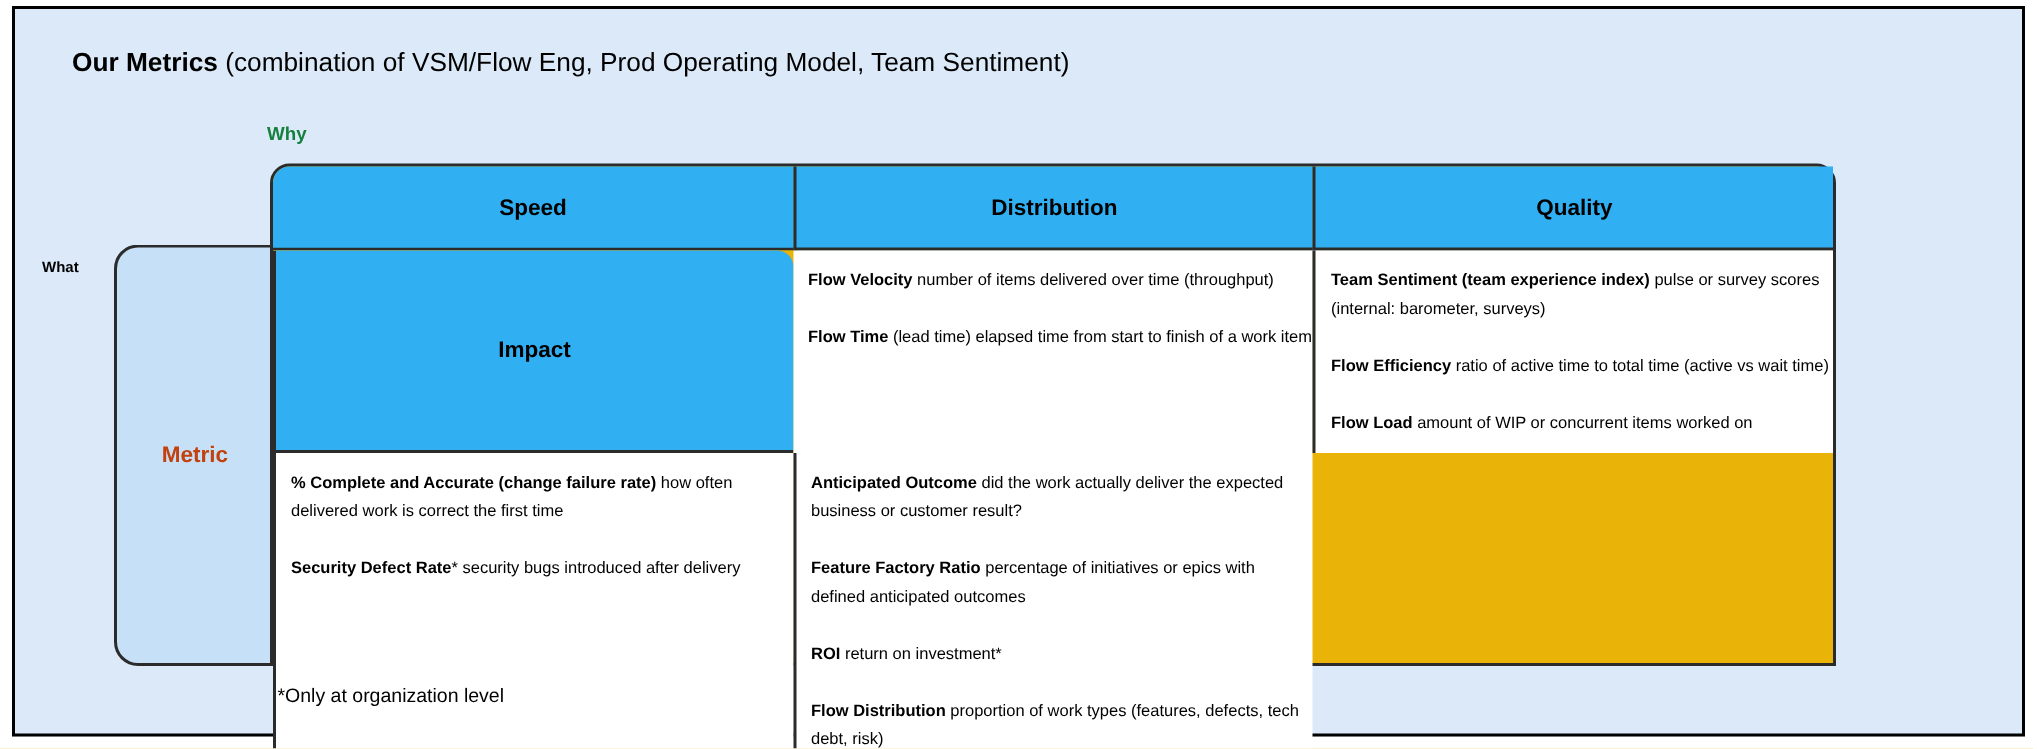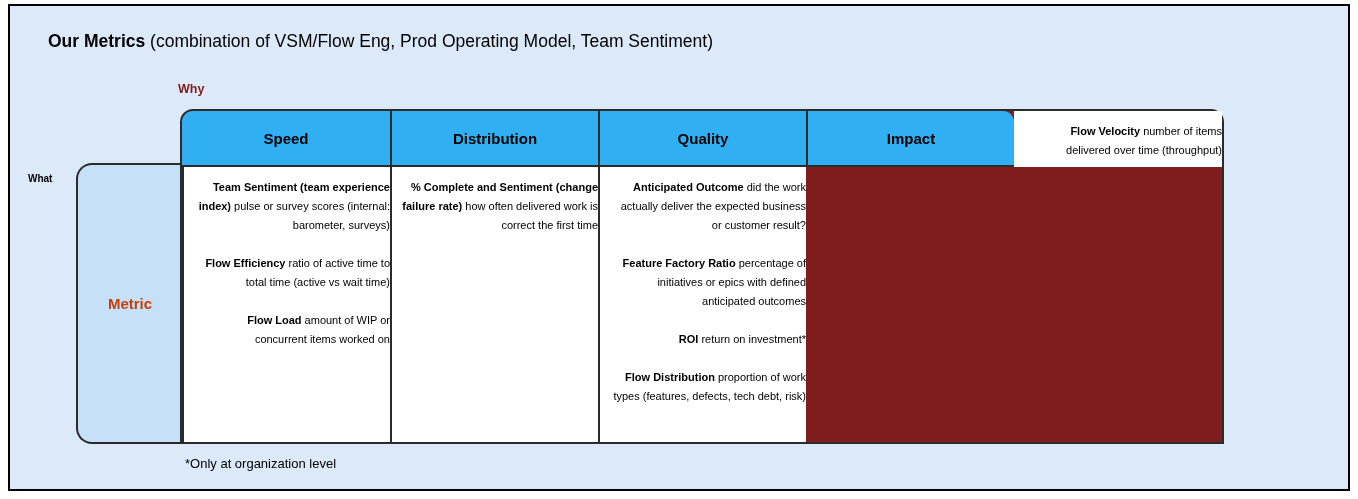--- a/index.html
+++ b/index.html
@@ -1,42 +1,42 @@
 <!DOCTYPE html>
 <html><head>
 <meta charset="utf-8">
 <style>
-  * { margin:0; padding:0; box-sizing:border-box;text-align:right; }
+  * { margin:0; padding:0; box-sizing:border-box; }
   html,body { background:#ffffff; }
   body { font-family:"Liberation Sans", sans-serif; }
   .stage { position:relative; width:1358px; height:499px; background:#ffffff; overflow:hidden; }
 
   .panel {
     position:absolute; left:8px; top:4px; width:1342px; height:487px;
     background:#dbe9f8; border:2px solid #000000;
   }
 
   .title { position:absolute; left:48px; top:31px; font-size:17.5px; color:#000; white-space:nowrap; }
   .title .t-bold { font-weight:bold; }
 
-  .axis-why  { position:absolute; left:178px; top:82px;  font-size:12.5px; font-weight:bold; color:#7f1d1d; }
+  .axis-why  { position:absolute; left:178px; top:82px;  font-size:12.5px; font-weight:bold; color:#15803d; }
   .axis-what { position:absolute; left:28px;  top:173px; font-size:10px; font-weight:bold; color:#000; }
 
   .metric-box {
     position:absolute; left:76px; top:163px; width:106px; height:281px;
     background:#c6e0f7; border:2px solid #2b2b2b; border-right:none;
     border-radius:16px 0 0 16px;
     display:flex; align-items:center; justify-content:center;
   }
   .metric-box .metric-label { font-size:15px; font-weight:bold; color:#c2410c; }
 
   .metrics-table {
     position:absolute; left:180px; top:109px; width:1044px; height:335px;
-    display:grid; grid-template-columns:repeat(5, 1fr); grid-template-rows:56px 1fr;
-    background:#7f1d1d; border:2px solid #2b2b2b; border-radius:13px 13px 0 0;
+    display:grid; grid-template-columns:repeat(3, 1fr); grid-template-rows:56px 1fr;
+    background:#eab308; border:2px solid #2b2b2b; border-radius:13px 13px 0 0;
   }
   .hdr-cell {
     background:#30b0f2; border-bottom:2px solid #2b2b2b;
     display:flex; align-items:center; justify-content:center;
     font-size:15px; font-weight:bold; color:#000;
   }
   .hdr-cell.first { border-top-left-radius:11px; }
   .hdr-cell.last  { border-top-right-radius:11px; }
   .hdr-cell.sep, .body-cell.sep { border-left:2px solid #2b2b2b; }
   .body-cell { background:#ffffff; padding:11px 0 10px 10px; font-size:11px; line-height:19px; color:#000; }
@@ -64,28 +64,30 @@
     <span class="metric-label">Metric</span>
   </div>
 
   <div class="metrics-table">
       <div class="hdr-cell first">Speed</div>
       <div class="hdr-cell sep">Distribution</div>
       <div class="hdr-cell sep">Quality</div>
       <div class="hdr-cell last sep">Impact</div>
       <div class="body-cell">
         <p class="entry"><span class="term">Flow Velocity</span><span> number of items delivered over time (throughput)</span></p>
+        <p class="entry"><span class="term">Flow Time</span><span> (lead time) elapsed time from start to finish of a work item</span></p>
       </div>
       <div class="body-cell sep">
         <p class="entry"><span class="term">Team Sentiment (team experience index)</span><span> pulse or survey scores (internal: barometer, surveys)</span></p>
         <p class="entry"><span class="term">Flow Efficiency</span><span> ratio of active time to total time (active vs wait time)</span></p>
         <p class="entry"><span class="term">Flow Load</span><span> amount of WIP or concurrent items worked on</span></p>
       </div>
       <div class="body-cell sep">
-        <p class="entry"><span class="term">% Complete and Sentiment (change failure rate)</span><span> how often delivered work is correct the first time</span></p>
+        <p class="entry"><span class="term">% Complete and Accurate (change failure rate)</span><span> how often delivered work is correct the first time</span></p>
+        <p class="entry"><span class="term">Security Defect Rate</span><span class="suffix">*</span><span> security bugs introduced after delivery</span></p>
       </div>
       <div class="body-cell sep">
         <p class="entry"><span class="term">Anticipated Outcome</span><span> did the work actually deliver the expected business or customer result?</span></p>
         <p class="entry"><span class="term">Feature Factory Ratio</span><span> percentage of initiatives or epics with defined anticipated outcomes</span></p>
         <p class="entry"><span class="term">ROI</span><span> return on investment*</span></p>
         <p class="entry"><span class="term">Flow Distribution</span><span> proportion of work types (features, defects, tech debt, risk)</span></p>
       </div>
     </div>
 
   <div class="footnote">*Only at organization level</div>

